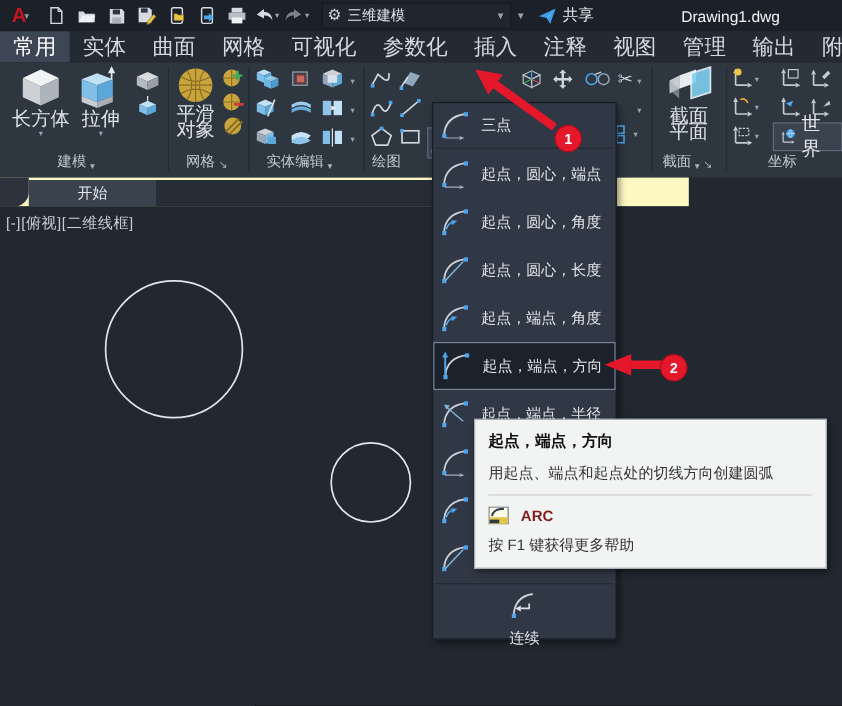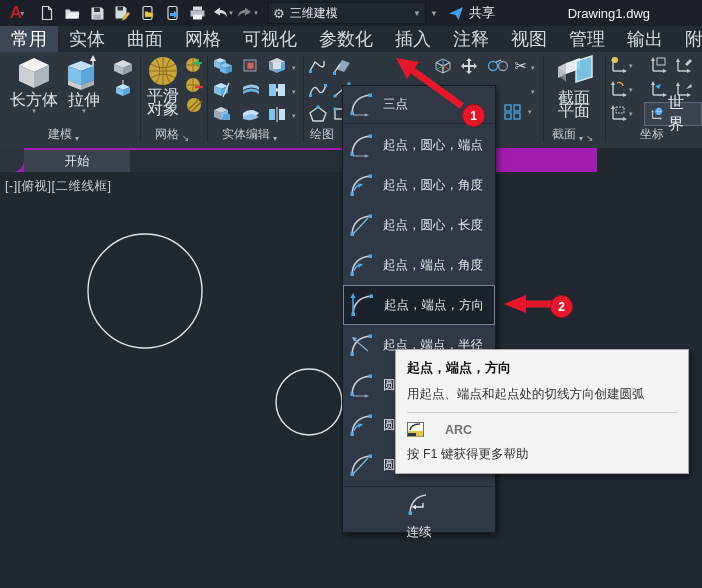--- a/index.html
+++ b/index.html
@@ -45,47 +45,47 @@
 
   
   .arc-btn{position:absolute;left:356px;top:54px;width:38px;height:24px;display:flex;align-items:center;
            background:#3c4553;border:1px solid #5d6renew878;}
   .arc-btn{border:1px solid #5d6878;}
   .arc-btn .arc-glyph{width:24px;height:22px;display:flex;align-items:center;justify-content:center;}
   .arc-btn .split{width:12px;height:22px;background:#272d37;display:flex;align-items:center;justify-content:center;
                   color:#cfd5dc;font-size:7px;}
 
   
-  .filetabs{position:absolute;left:0;top:148px;width:574px;height:24px;background:#a21caf;padding-left:23px;}
+  .filetabs{position:absolute;left:0;top:148px;width:574px;height:24px;background:#fef9c3;}
   .ft-notch{position:absolute;left:0;top:0;width:24px;height:24px;background:#2c333d;border-radius:0 0 12px 0;}
   .ft-tab{position:absolute;left:24px;top:2px;width:106px;height:22px;background:#3a424d;
           display:flex;align-items:center;justify-content:center;font-size:12.5px;color:#e2e6eb;}
   .ft-rest{position:absolute;left:130px;top:2px;width:260px;height:22px;background:#272d36;}
 
   
   .canvas{position:absolute;left:0;top:172px;width:702px;height:416px;background:#212830;}
   .vp-label{position:absolute;left:5px;top:6px;font-size:12.5px;color:#c9ced6;letter-spacing:0.5px;}
 
   
-  .arc-menu{position:absolute;left:342px;top:85px;width:152px;background:#313845;
+  .arc-menu{position:absolute;left:360px;top:85px;width:152px;background:#313845;
             border:1px solid #171c22;box-shadow:2px 3px 6px rgba(0,0,0,.5);z-index:10;}
   .mi{display:flex;align-items:center;height:40px;padding:0 4px;font-size:12.5px;color:#e2e6ea;gap:6px;}
   .mi.first{height:36px;}
   .mi.last{height:44px;flex-direction:column;}
   .mi .ico{width:30px;height:30px;flex:0 0 30px;display:flex;align-items:center;justify-content:center;}
   .mi.sel{background:#1c222b;border:1px solid #77839a;height:38px;}
   .mi-divider{height:1px;background:#232933;margin:1px 2px;}
 
   
   .tooltip{position:absolute;left:395px;top:349px;width:270px;background:#f2f3f3;border:1px solid #a8abaf;
            box-shadow:2px 3px 6px rgba(0,0,0,.45);z-index:20;padding:9px 11px 10px 11px;color:#2b2b2b;}
   .tt-title{font-size:13px;font-weight:bold;color:#111;}
   .tt-desc{font-size:12.5px;color:#333;margin-top:9px;}
   .tt-hr{height:1px;background:#cfd0d1;margin:9px 0;}
-  .tt-cmd{display:flex;align-items:center;gap:21px;font-size:12.5px;font-weight:bold;color:#737373;}
+  .tt-cmd{display:flex;align-items:center;gap:10px;font-size:12.5px;font-weight:bold;color:#7f1d1d;}
   .tt-help{font-size:12.5px;color:#333;margin-top:9px;}
 
   
   .overlay{position:absolute;left:0;top:0;width:702px;height:588px;z-index:30;pointer-events:none;}
   .badge{position:absolute;width:21px;height:21px;border-radius:50%;background:#e8securities1;}
   .badge{background:#e4172b;border:1px solid #a90f1e;color:#fff;font-size:12px;font-weight:bold;
          display:flex;align-items:center;justify-content:center;z-index:31;}
 </style>
 </head>
 <body>

